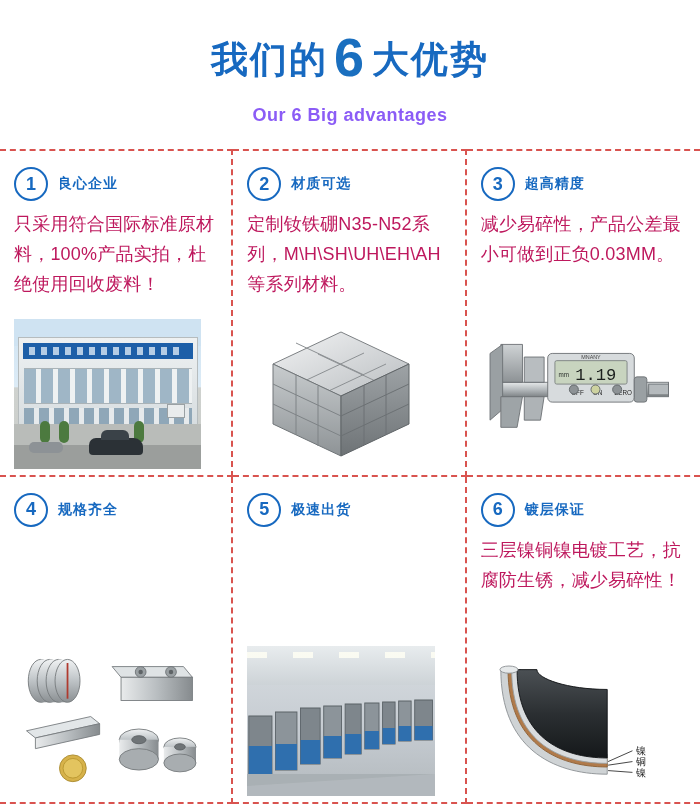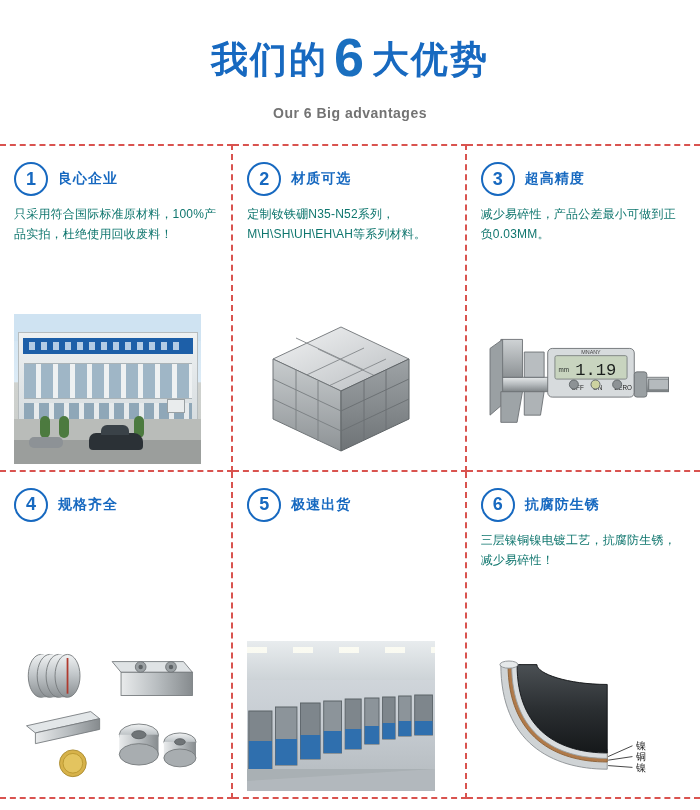--- a/index.html
+++ b/index.html
@@ -35,23 +35,23 @@
   }
   .title-main .num {
     font-size: 54px;
     color: #1a6fbf;
     font-weight: bold;
     vertical-align: -4px;
     padding: 0 6px;
   }
   .title-sub {
     margin-top: 18px;
-    font-size: 14px;
+    font-size: 18px;
     font-weight: bold;
-    color: #737373;
+    color: #8b5cf6;
     letter-spacing: 0.5px;
   }
 
   
   .grid {
     margin-top: 23px;
     display: grid;
     grid-template-columns: 1fr 1fr 1fr;
     grid-template-rows: 1fr 1fr;
     width: 700px;
@@ -96,22 +96,22 @@
     flex: 0 0 auto;
     font-family: "Liberation Sans", sans-serif;
   }
   .cell-title {
     font-size: 14px;
     font-weight: bold;
     color: #1769c0;
     letter-spacing: 1px;
   }
   .cell-text {
-    font-size: 12px;
-    color: #0f766e;
+    font-size: 18px;
+    color: #be185d;
     line-height: 1.65;
     letter-spacing: 0.2px;
   }
   .figure {
     position: absolute;
     left: 14px;
     right: 30px;
     bottom: 6px;
     height: 150px;
     overflow: hidden;
@@ -418,21 +418,21 @@
             <rect x="0" y="128" width="210" height="22" fill="#a9b0b4"></rect>
             <polygon points="0,150 210,150 210,128 0,140" fill="#b6bcc0" opacity="0.7"></polygon>
           </svg>
         </div>
       </div>
     </div>
 
     <div class="cell c5">
       <div class="cell-head">
         <div class="badge">6</div>
-        <div class="cell-title">抗腐防生锈</div>
+        <div class="cell-title">镀层保证</div>
       </div>
       <div class="cell-text">三层镍铜镍电镀工艺，抗腐防生锈，减少易碎性！</div>
       <div class="figure">
         <div class="coat">
           <svg width="100%" height="100%" viewBox="0 0 210 150" preserveAspectRatio="xMidYMid meet">
             <defs>
               <linearGradient id="core" x1="0" y1="0" x2="0" y2="1">
                 <stop offset="0" stop-color="#4b5054"></stop>
                   <stop offset="0.5" stop-color="#2b2f32"></stop>
                   <stop offset="1" stop-color="#15181a"></stop>

